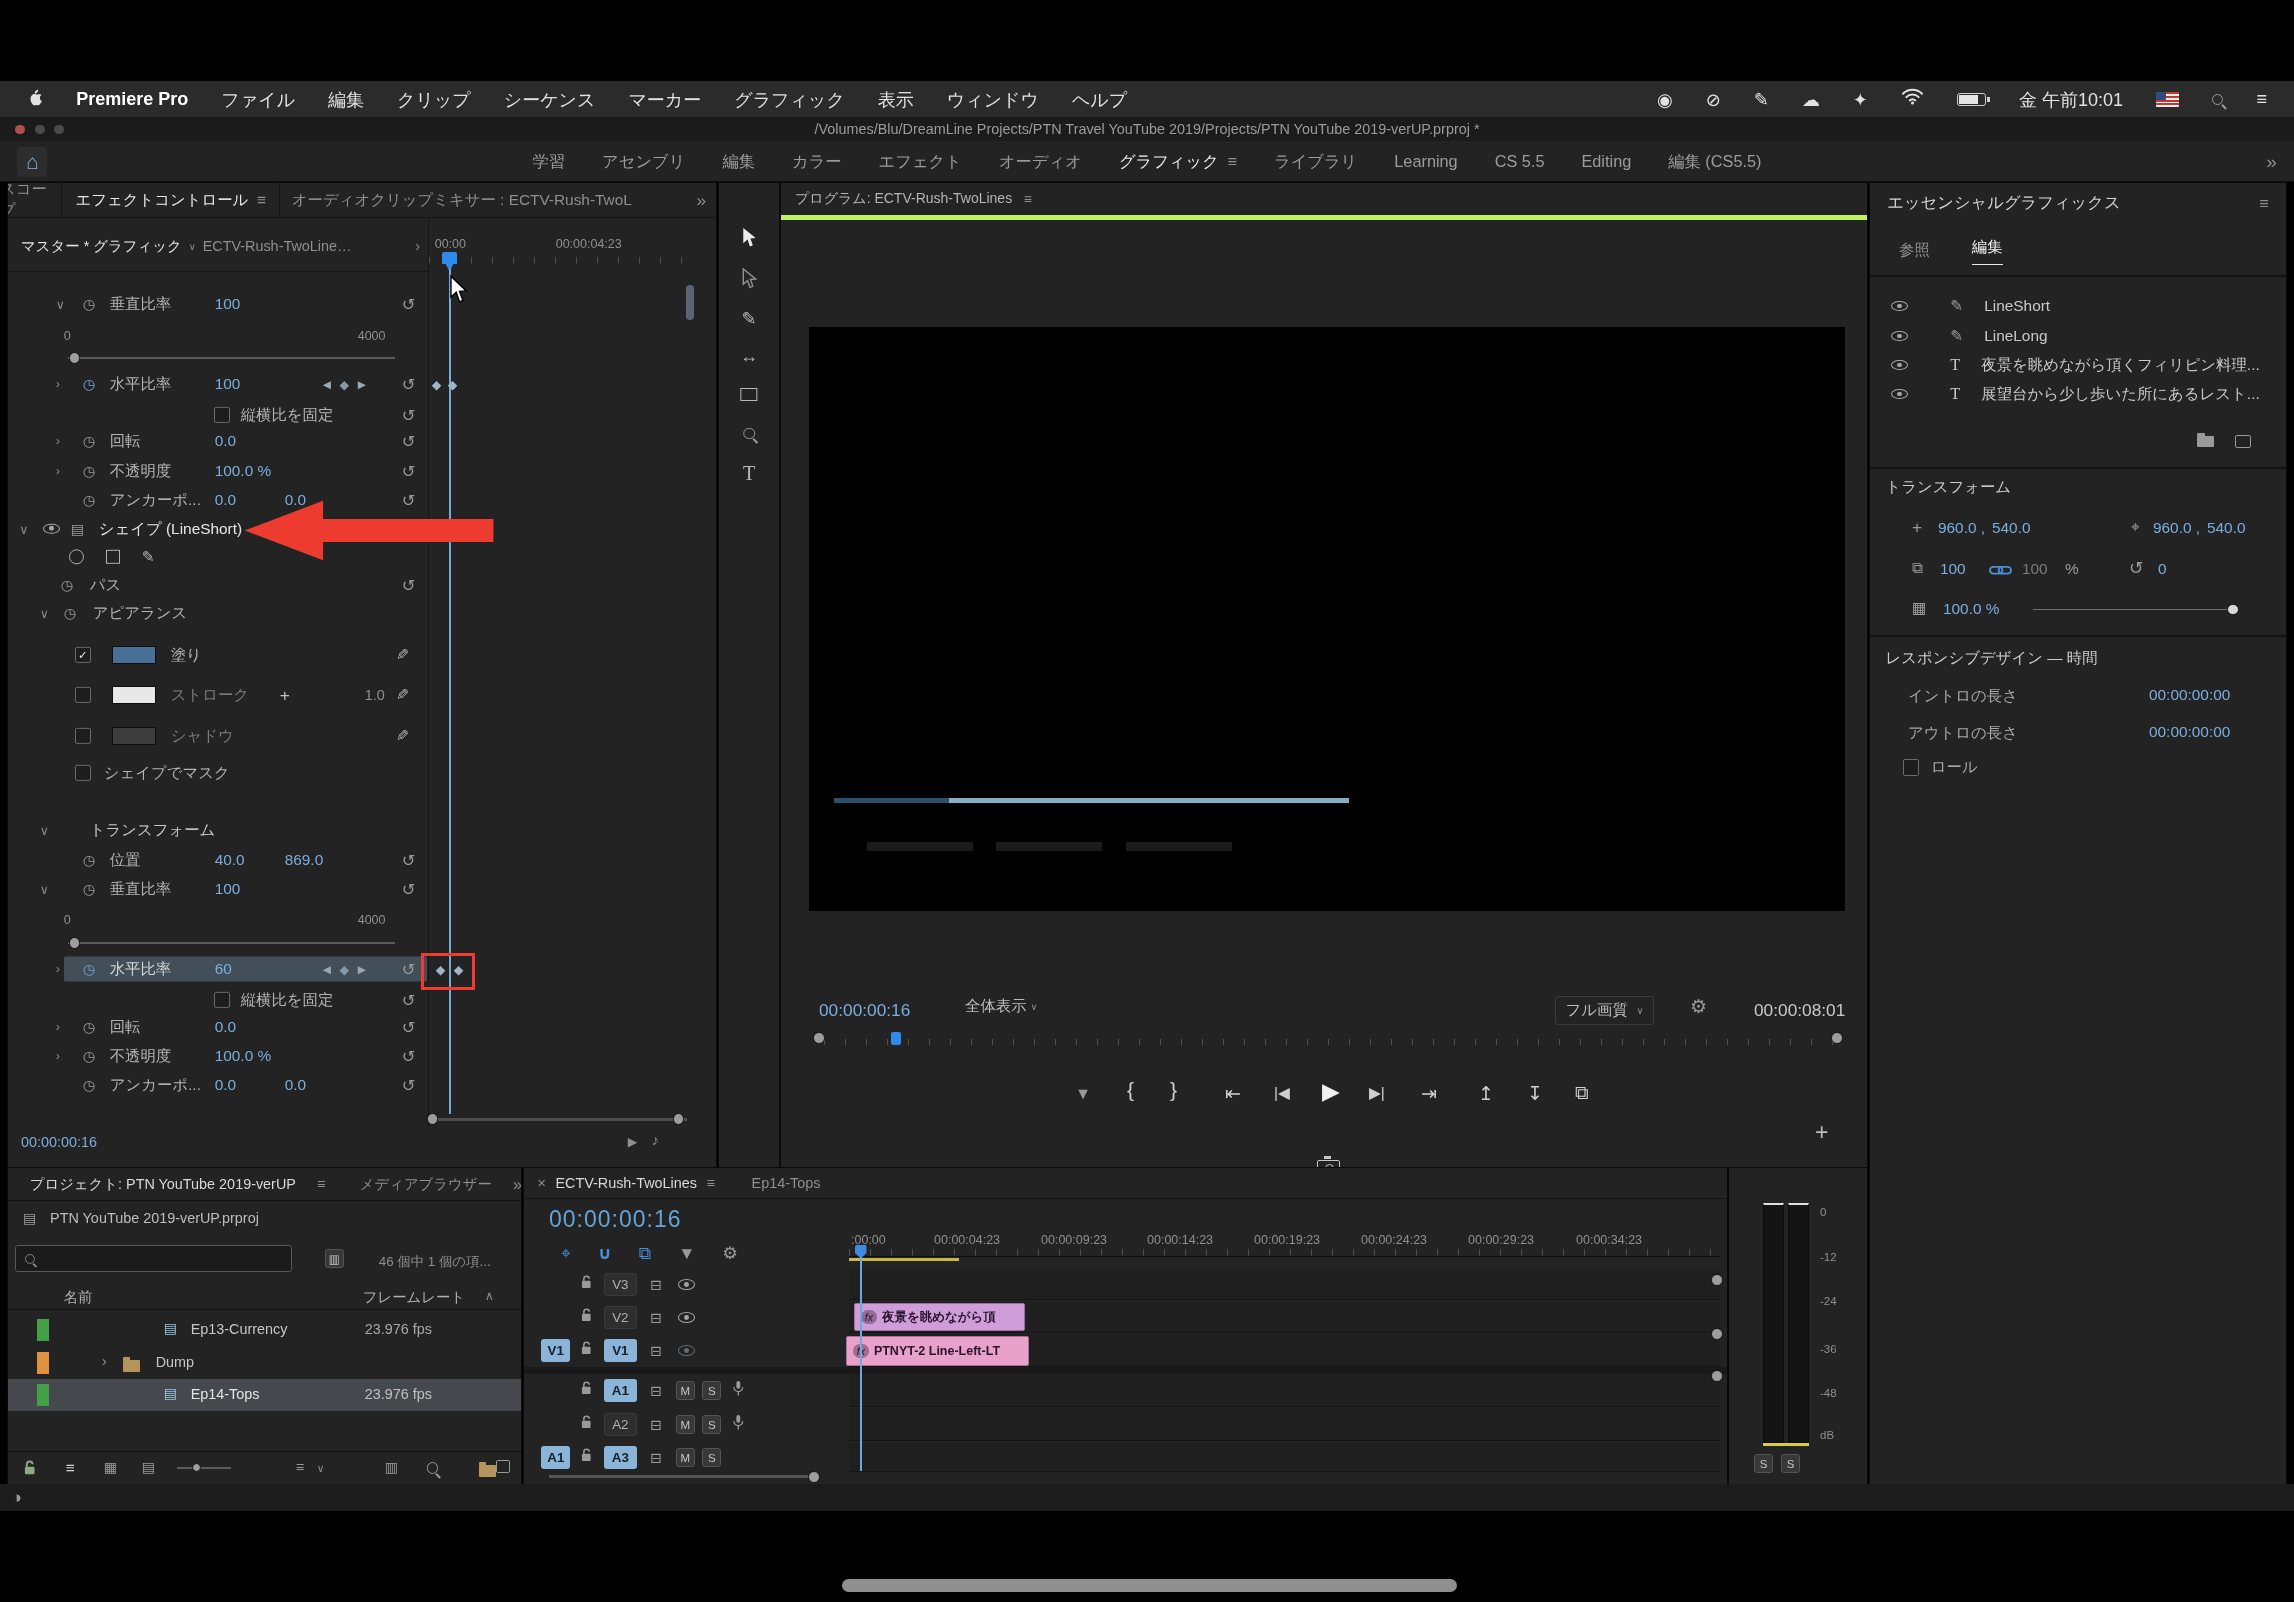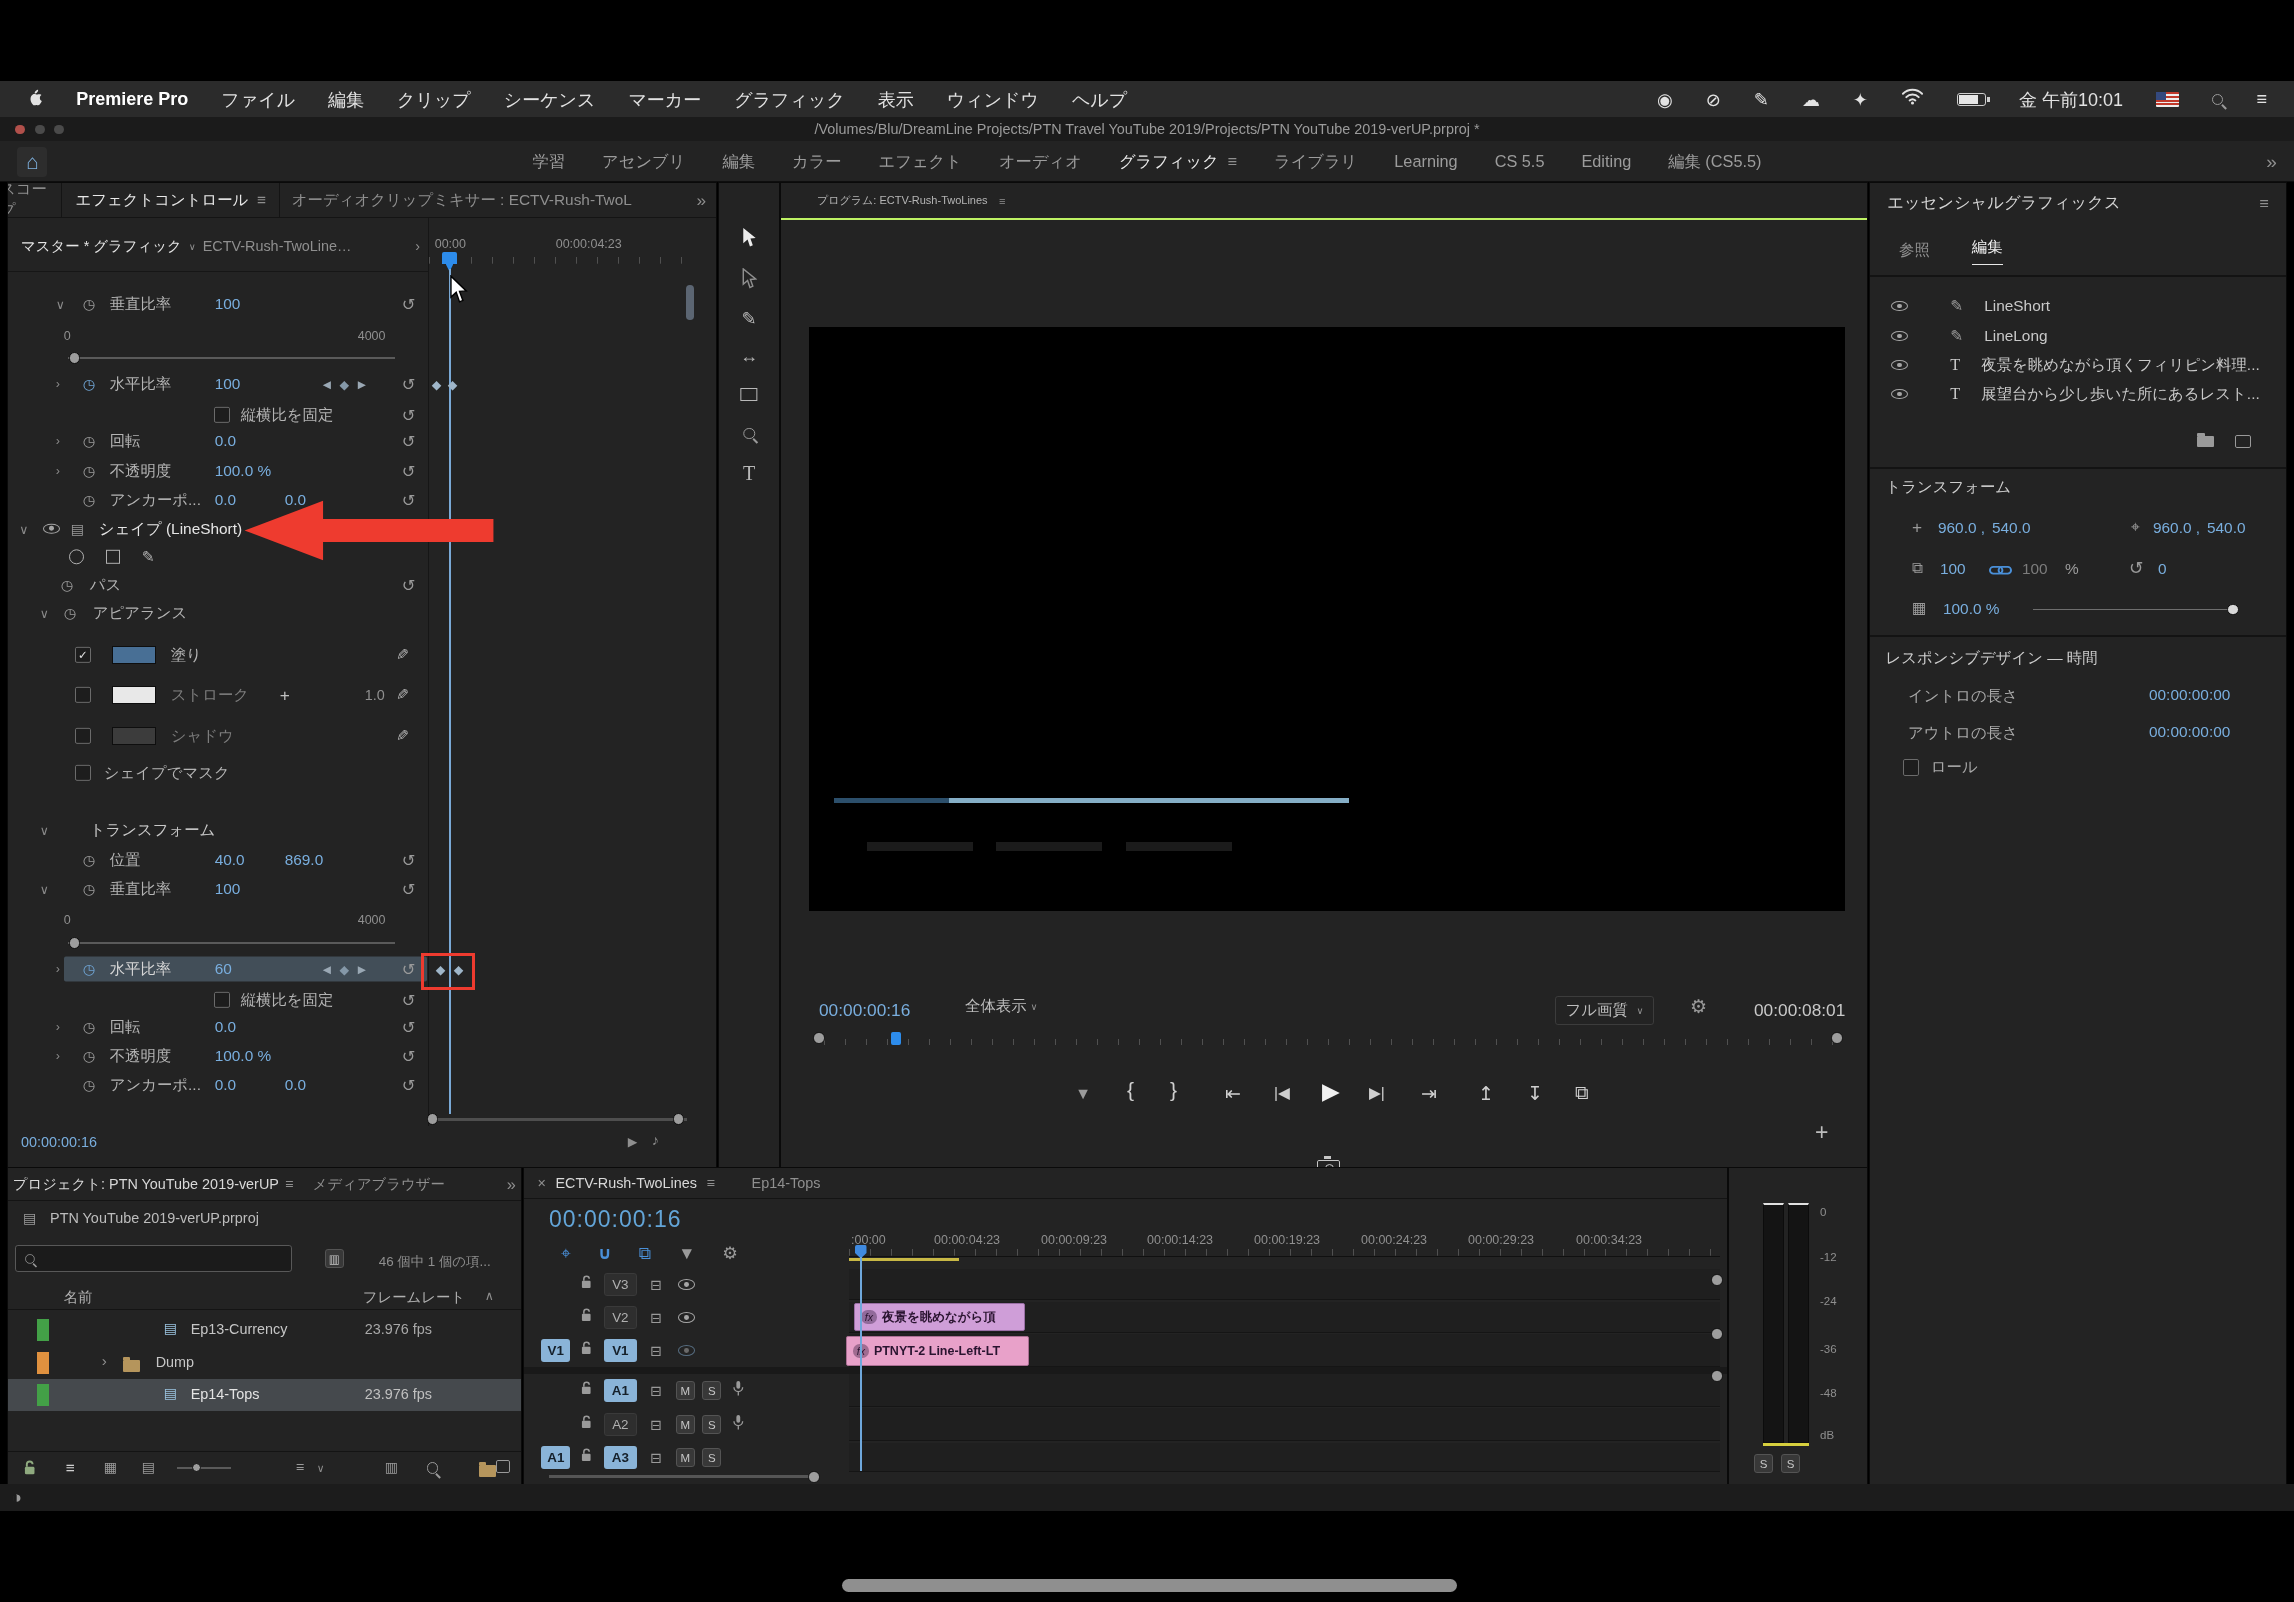--- a/index.html
+++ b/index.html
@@ -317,21 +317,21 @@
         <polygon points="3,1 3,17 7.5,13 10,20.5 13,19 10.5,12 16,11.5" fill="none" stroke="#8f8f8f" stroke-width="1.5"></polygon>
       </svg></div>
   <div class="tool" style="top:125px">✎</div>
   <div class="tool" style="top:163px">↔</div>
   <div class="tool" style="top:202px"><span style="display:inline-block;width:17.3px;height:13.4px;border:1.9px solid #b8b8b8"></span></div>
   <div class="tool" style="top:240px"><span class="mag"></span></div>
   <div class="tool" style="top:279px;font-family:'Liberation Serif',serif;font-size:20px">T</div>
 </div>
 
 <div class="panel" style="left:781px;top:183px;width:1086px;height:984px">
-  <div class="f" style="height:37px;padding:0 36px;font-size:11px;color:#b5b5b5;border-bottom:2px solid #bef264;gap:11.5px">
+  <div class="f" style="height:37px;padding:0 14px;font-size:14px;color:#b5b5b5;border-bottom:5px solid #bef264;gap:11.5px">
     <span>プログラム: ECTV-Rush-TwoLines</span>
     <span class="dim">≡</span>
   </div>
   <div class="ab" style="left:28px;top:144px;width:1036px;height:584px;background:#000">
     <div class="ab" style="left:25px;top:471px;width:115px;height:4.8px;background:#2c4f6b"></div>
     <div class="ab" style="left:140px;top:471px;width:400px;height:4.8px;background:#85aec6"></div>
     <div class="ab" style="left:58px;top:515px;width:106px;height:8.6px;background:#1b1b1b"></div>
     <div class="ab" style="left:187px;top:515px;width:106px;height:8.6px;background:#1b1b1b"></div>
     <div class="ab" style="left:317px;top:515px;width:106px;height:8.6px;background:#1b1b1b"></div>
   </div>
@@ -443,21 +443,21 @@
     <span class="ab fs16" style="left:38px;color:#a8a8a8">アウトロの長さ</span>
     <span class="ab val fs16" style="left:279px">00:00:00:00</span>
   </div>
   <div class="ab f" style="left:33px;top:574px;gap:11.5px">
     <span class="cb"></span>
     <span class="fs16" style="color:#a8a8a8">ロール</span>
   </div>
 </div>
 
 <div class="panel" style="left:7.7px;top:1168px;width:513px;height:316px">
-  <div class="f" style="height:33px;padding:0 5px;font-size:14.4px;border-bottom:1px solid #141414;gap:6px">
+  <div class="f" style="height:33px;padding:0 22px;font-size:14.4px;border-bottom:1px solid #141414;gap:21px">
     <span style="color:#d8d8d8;white-space:nowrap">プロジェクト: PTN YouTube 2019-verUP</span>
     <span class="dim">≡</span>
     <span class="dim" style="margin-left:13.4px;white-space:nowrap">メディアブラウザー</span>
     <span class="dim" style="margin-left:auto;font-size:16.3px">»</span>
   </div>
   <div class="ab f" style="left:15.4px;top:42px;gap:13.4px">
     <span class="ic" style="font-size:14.4px">▤</span>
     <span class="fs15" style="color:#bdbdbd">PTN YouTube 2019-verUP.prproj</span>
   </div>
   <div class="ab f" style="left:7.7px;top:77px;width:277px;height:27px;background:#1b1b1b;border:1px solid #585858;border-radius:2.9px;padding:0 7.7px">

